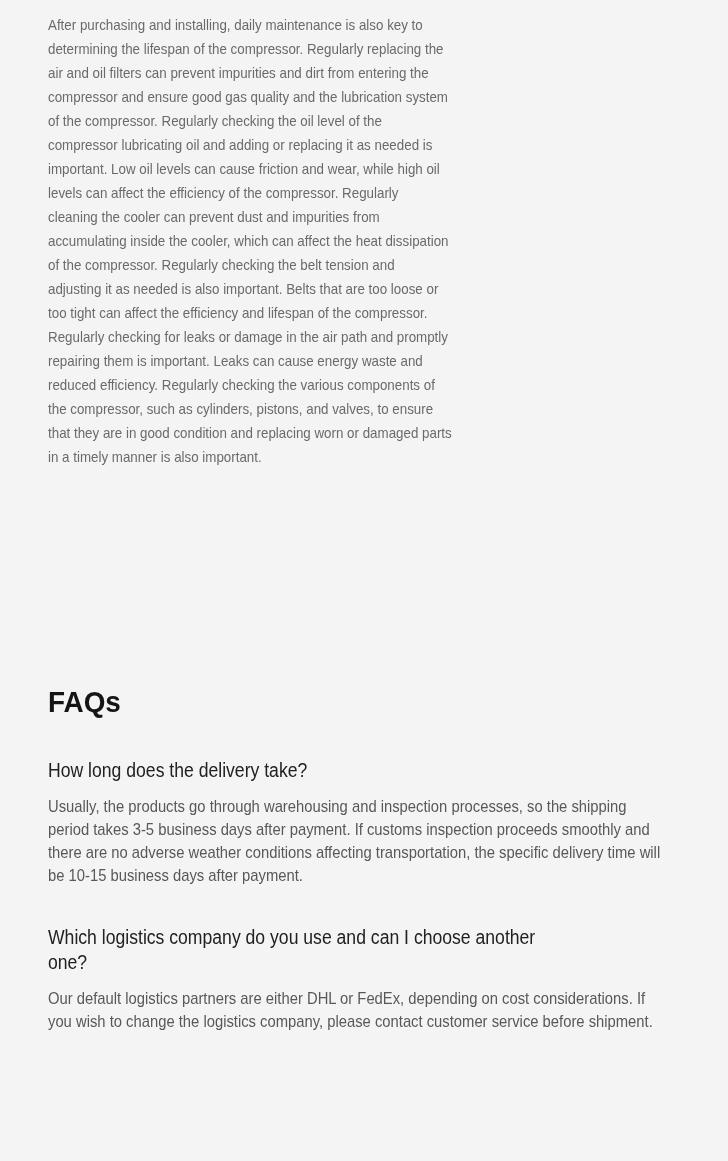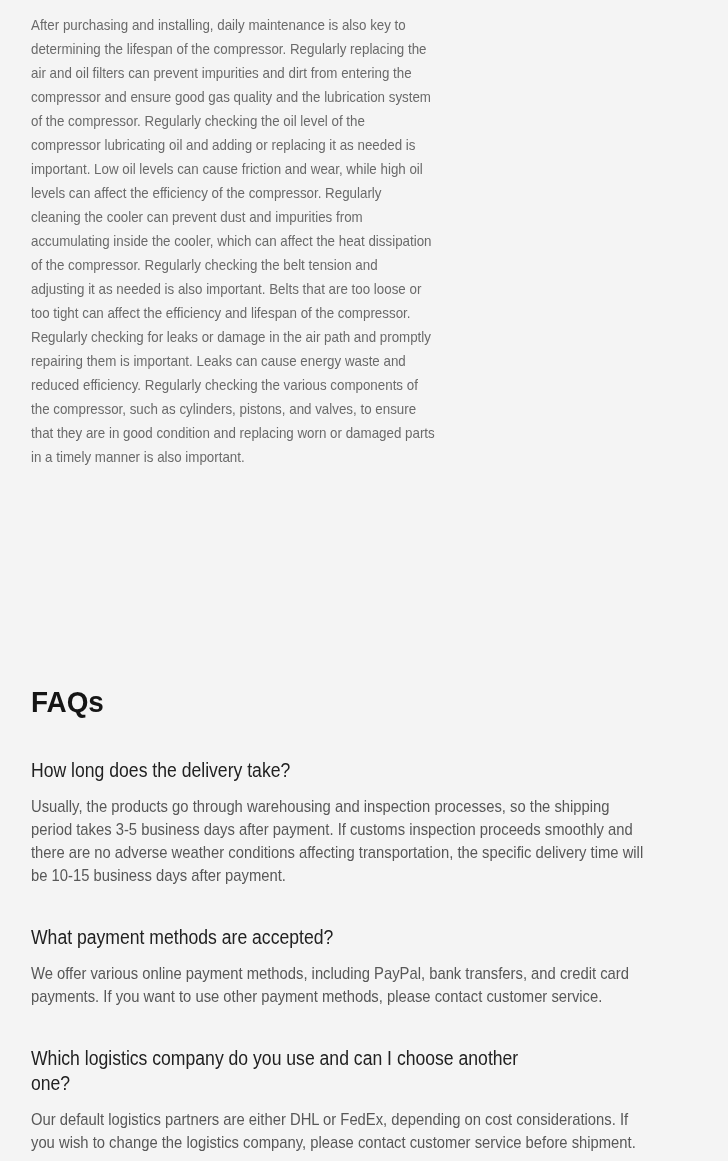--- a/index.html
+++ b/index.html
@@ -7,21 +7,21 @@
     padding: 0;
   }
   body {
     width: 728px;
     height: 1161px;
     background: #f4f4f4;
     overflow: hidden;
     font-family: "Liberation Sans", sans-serif;
   }
   .content {
-    padding: 13px 0 0 31px;
+    padding: 13px 0 0 48px;
   }
   
   .intro {
     font-size: 15px;
     line-height: 24px;
     color: #6a6a6a;
     white-space: pre;
     transform: scaleX(0.89);
     transform-origin: 0 0;
   }
@@ -86,25 +86,20 @@
     <h2 class="faqs-title">FAQs</h2>
 
     <div>
       <h3 class="faq-question">How long does the delivery take?</h3>
       <p class="faq-answer">Usually, the products go through warehousing and inspection processes, so the shipping
 period takes 3-5 business days after payment. If customs inspection proceeds smoothly and
 there are no adverse weather conditions affecting transportation, the specific delivery time will
 be 10-15 business days after payment.</p>
     </div>
 
-    <div>
-      <h3 class="faq-question">What payment methods are accepted?</h3>
-      <p class="faq-answer">We offer various online payment methods, including PayPal, bank transfers, and credit card
-payments. If you want to use other payment methods, please contact customer service.</p>
-    </div>
 
     <div>
       <h3 class="faq-question">Which logistics company do you use and can I choose another
 one?</h3>
       <p class="faq-answer">Our default logistics partners are either DHL or FedEx, depending on cost considerations. If
 you wish to change the logistics company, please contact customer service before shipment.</p>
     </div>
   </div>
 
 </div>

